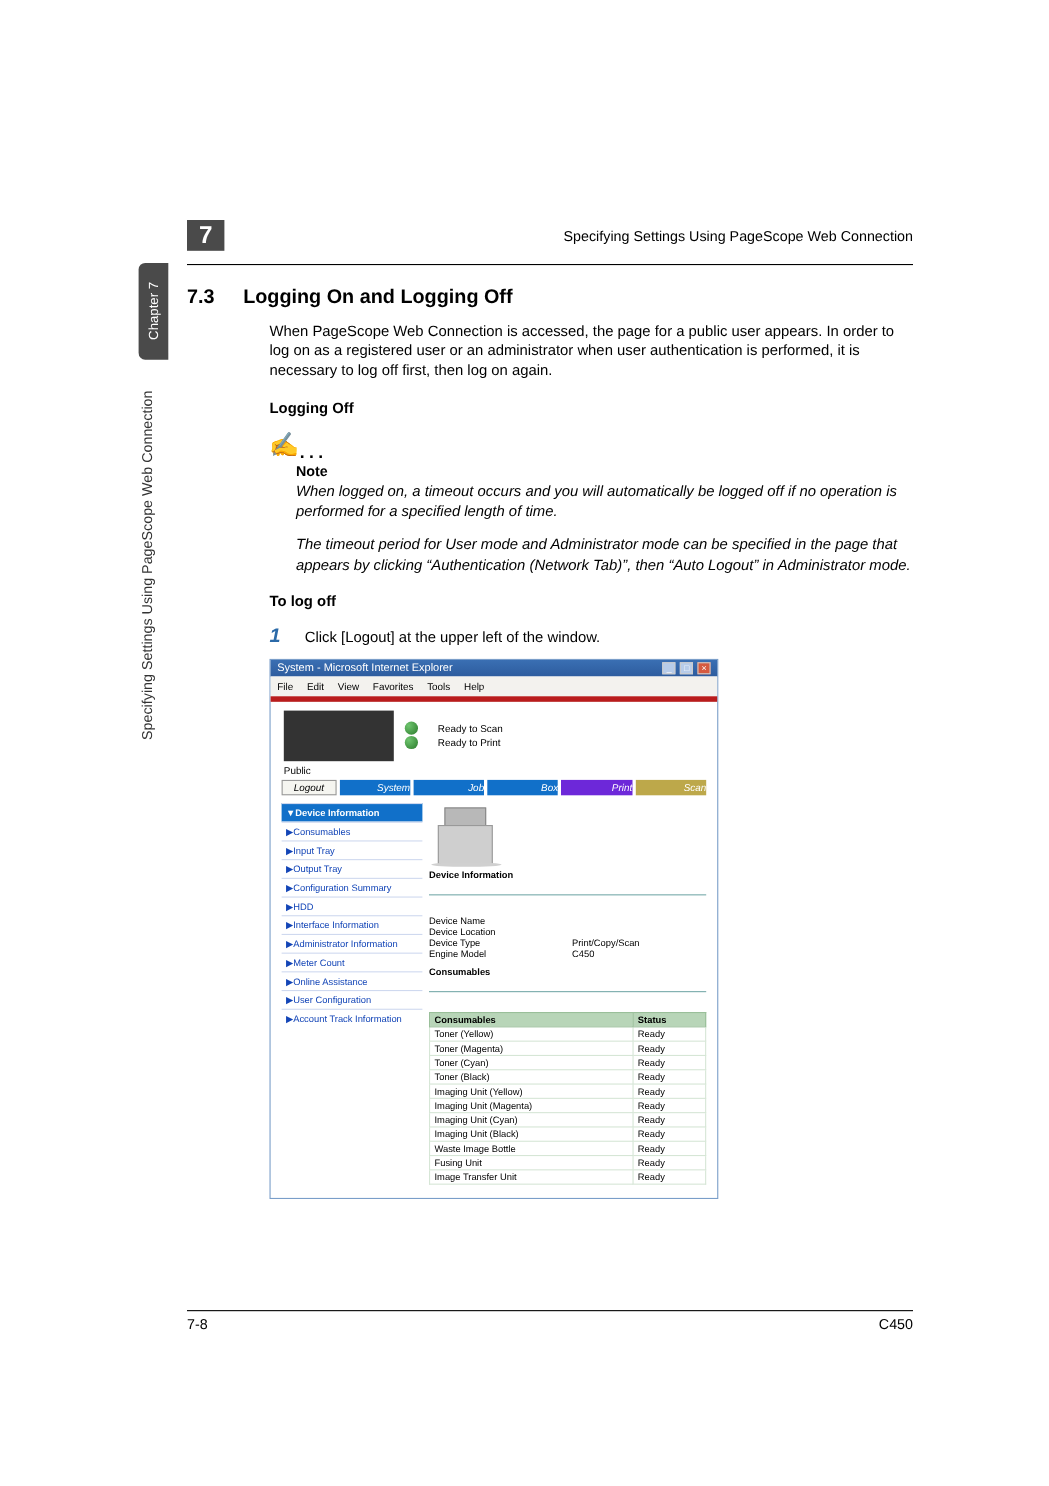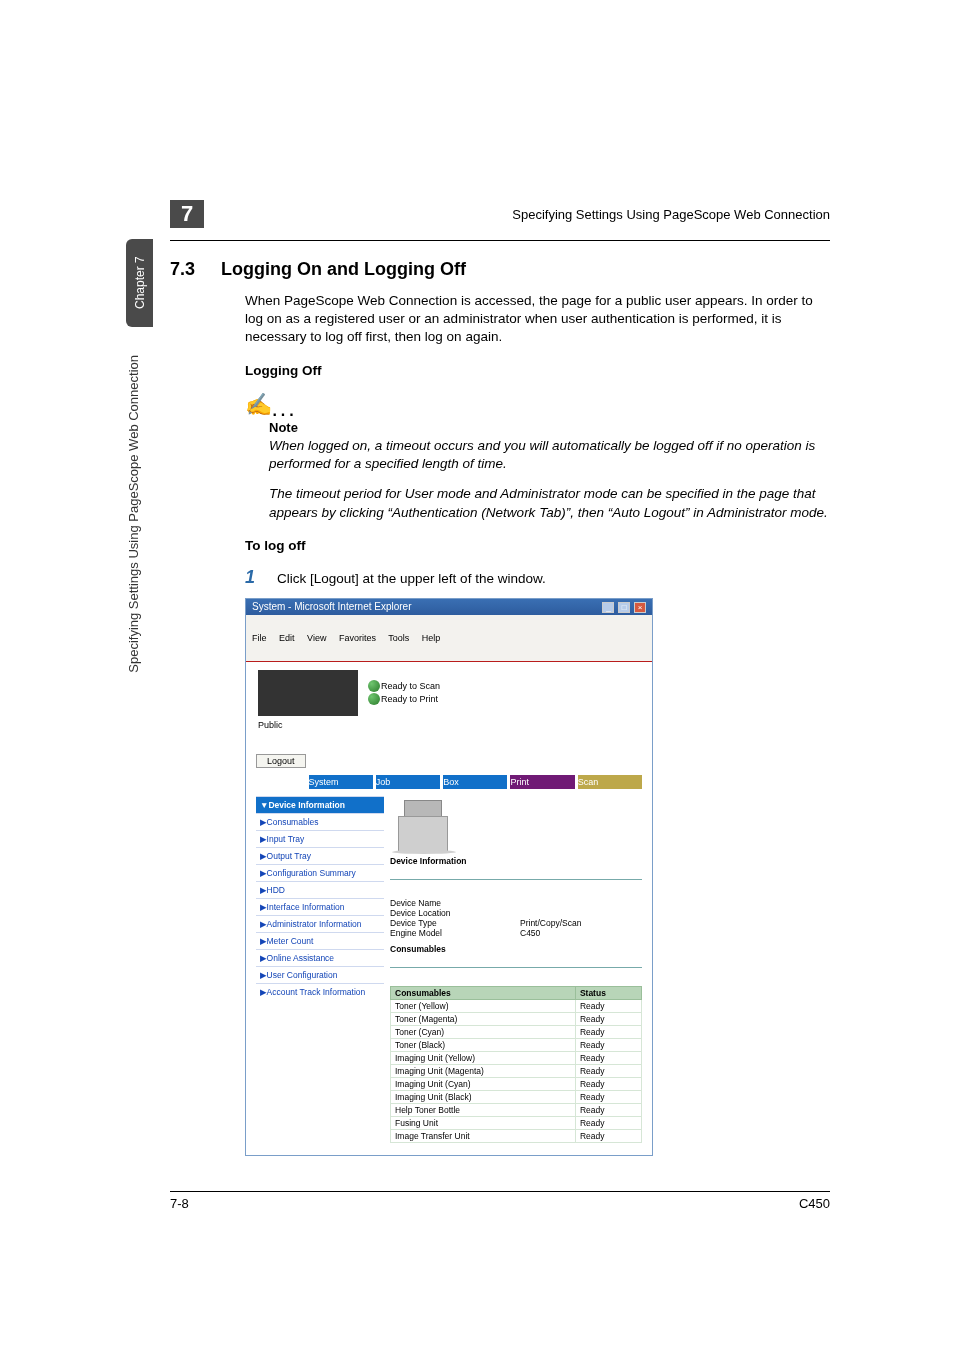--- a/index.html
+++ b/index.html
@@ -67,34 +67,34 @@
   .step-num { color: #2b6aa8; font-size: 18px; font-weight: bold; font-style: italic; }
   .step-text { font-size: 13.5px; }
   
   
   .ss-frame { width: 408px; border: 1px solid #7a9ec9; margin-top: 4px; }
   .ss-titlebar { background: linear-gradient(#3a6fb3, #2d5c9e); color: #fff; font-size: 10px; padding: 2px 6px; display: flex; justify-content: space-between; align-items: center; }
   .ss-winbtns span { display: inline-block; width: 12px; height: 11px; margin-left: 1px; border: 1px solid #ccc; font-size: 8px; text-align: center; line-height: 9px; }
   .ss-min { background: #b7cce9; }
   .ss-max { background: #b7cce9; }
   .ss-close { background: #d65a3f; color: #fff; }
-  .ss-menubar { font-size: 9px; padding: 18px 6px; background: #f3f2ee; border-bottom: 1px solid #b91c1c; }
+  .ss-menubar { font-size: 9px; padding: 4px 6px; background: #f3f2ee; border-bottom: 5px solid #b91c1c; }
   .ss-menubar span { margin-right: 10px; }
   .ss-logoarea { display: flex; align-items: center; padding: 8px 12px 4px 12px; gap: 10px; }
   .ss-bigbox { width: 100px; height: 46px; background: #333; }
   .ss-ready { font-size: 9px; }
-  .ss-ready .row { display: flex; align-items: center; gap: 1px; margin-bottom: 1px; }
+  .ss-ready .row { display: flex; align-items: center; gap: 18px; margin-bottom: 1px; }
   .ss-led { width: 12px; height: 12px; border-radius: 50%; background: radial-gradient(circle at 30% 30%, #6fc56f, #2a7a2a); display: inline-block; }
   .ss-public { font-size: 9px; padding: 0 12px 3px 12px; }
-  .ss-tabrow { display: flex; align-items: center; padding: 0 10px 3px 10px; gap: 3px; font-size: 9px; }
+  .ss-tabrow { display: flex; align-items: center; padding: 0 10px 3px 10px; gap: 3px; font-size: 9px; font-style: italic; }
   .ss-btn { border: 1px solid #999; padding: 1px 10px; background: #f5f5f0; }
-  .ss-tab { flex: 1; text-align: left; padding: 2px 0; color: #fff; margin-top: 42px; }
+  .ss-tab { flex: 1; text-align: right; padding: 2px 0; color: #fff; }
   .tab-blue { background: #1170c9; }
   .tab-blue2 { background: #1170c9; }
-  .tab-red { background: #701a75; }
+  .tab-red { background: #6d28d9; }
   .tab-yellow { background: #bda84a; }
   
   .ss-main { display: flex; padding: 4px 10px 12px 10px; gap: 6px; }
   .ss-side { width: 128px; }
   .ss-side-item { font-size: 8.5px; color: #1345b7; padding: 3px 4px; border-top: 1px solid #cfd9ef; background: #fff; }
   .ss-side-item.first { background: #1170c9; color: #fff; font-weight: bold; }
   
   .ss-right { flex: 1; }
   .ss-printer { width: 70px; height: 56px; margin-bottom: 4px; position: relative; }
   .ss-printer-body { position: absolute; bottom: 0; left: 8px; width: 50px; height: 36px; background: #cfcfcf; border: 1px solid #999; }
@@ -263,21 +263,21 @@
                 </tr>
             <tr>
                   <td>Imaging Unit (Cyan)</td>
                   <td>Ready</td>
                 </tr>
             <tr>
                   <td>Imaging Unit (Black)</td>
                   <td>Ready</td>
                 </tr>
             <tr>
-                  <td>Help Toner Bottle</td>
+                  <td>Waste Image Bottle</td>
                   <td>Ready</td>
                 </tr>
             <tr>
                   <td>Fusing Unit</td>
                   <td>Ready</td>
                 </tr>
             <tr>
                   <td>Image Transfer Unit</td>
                   <td>Ready</td>
                 </tr>

